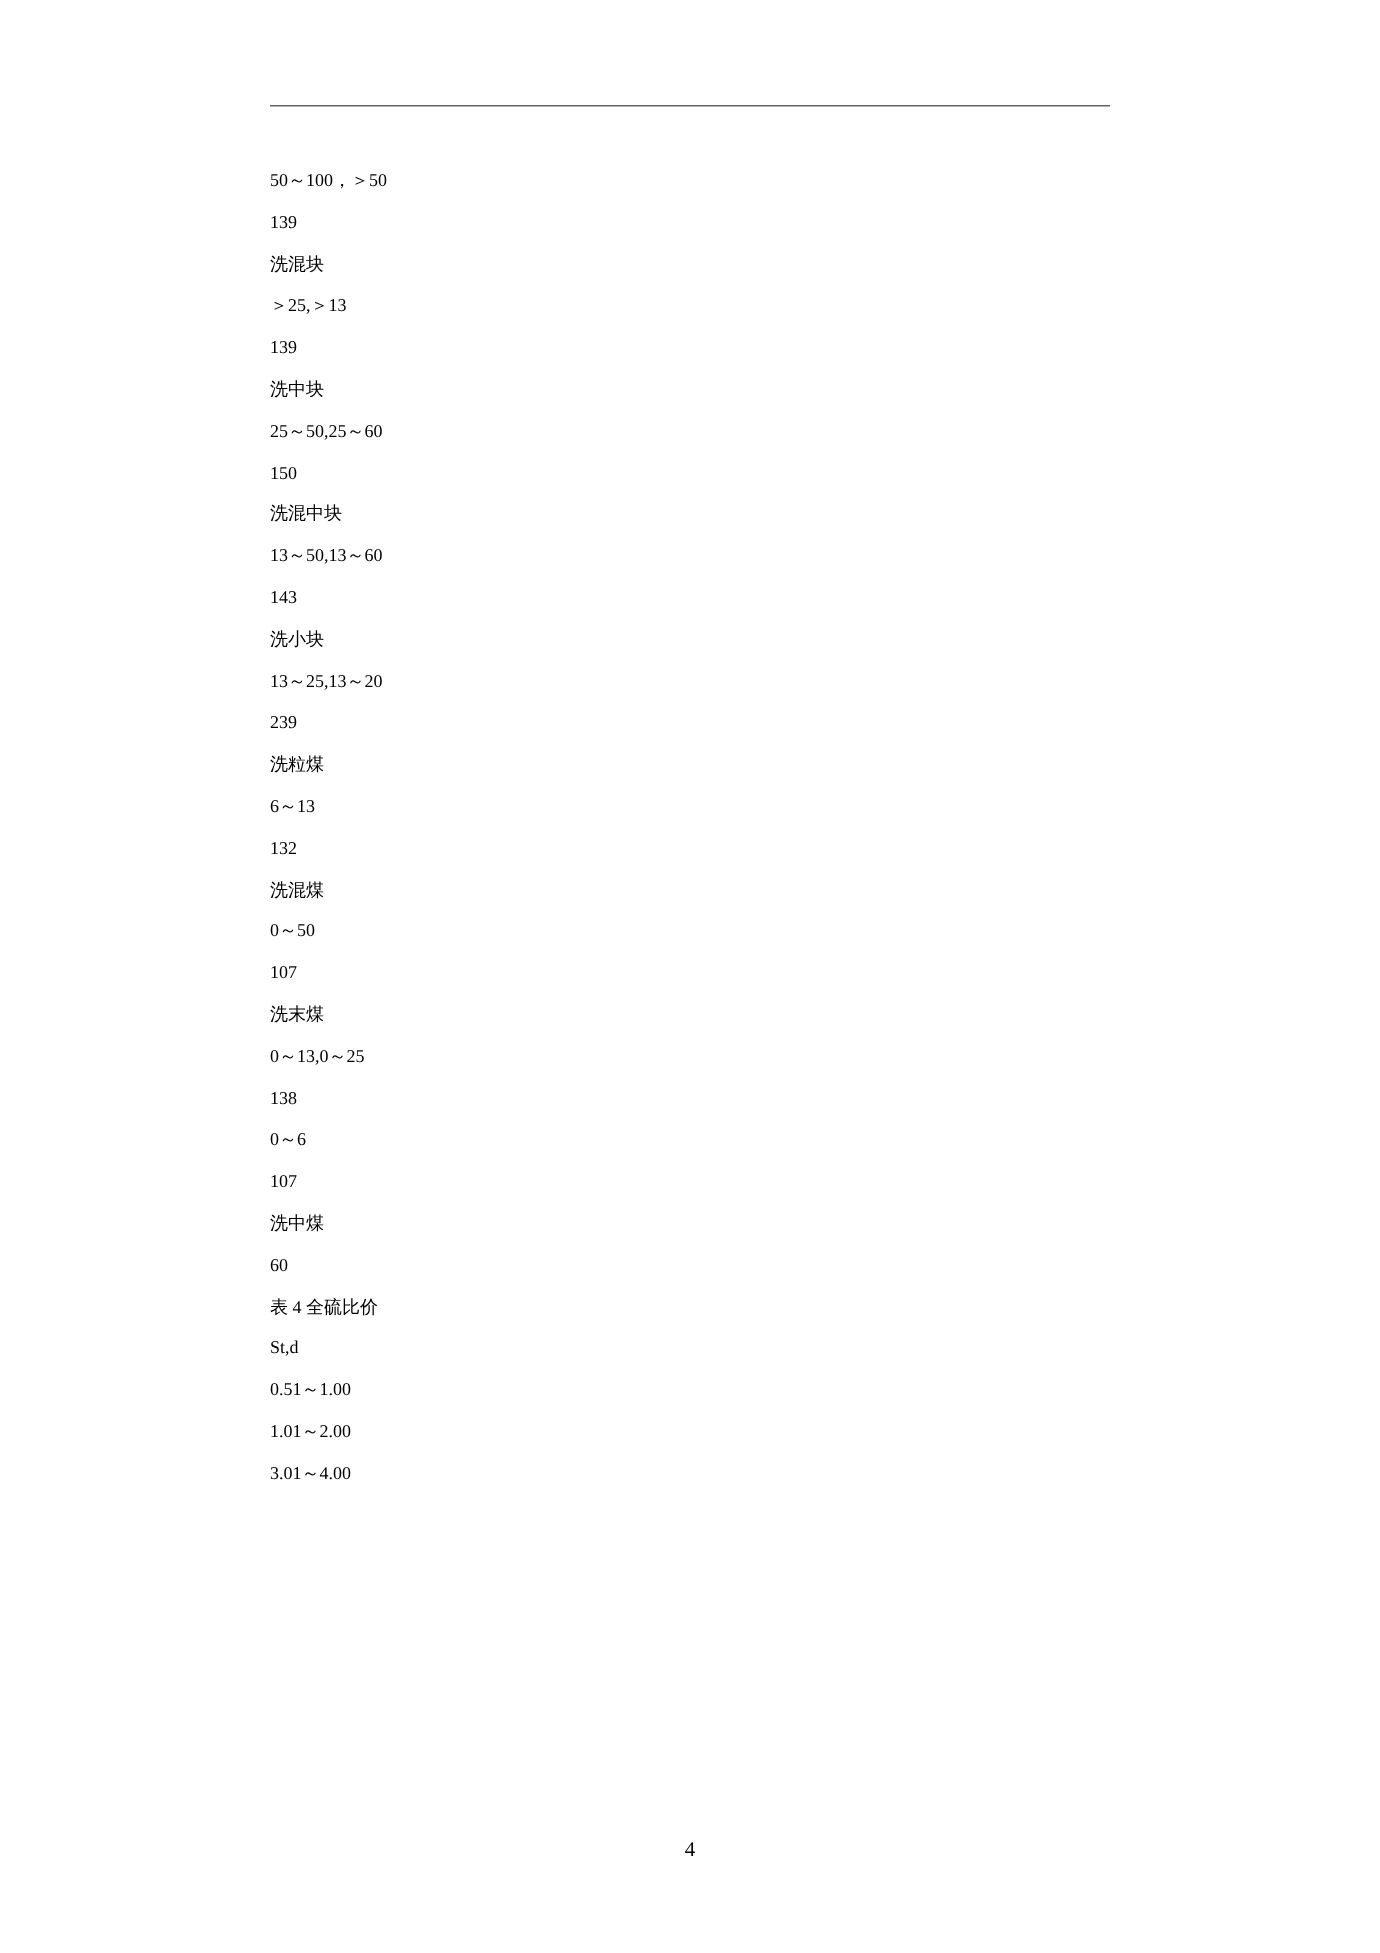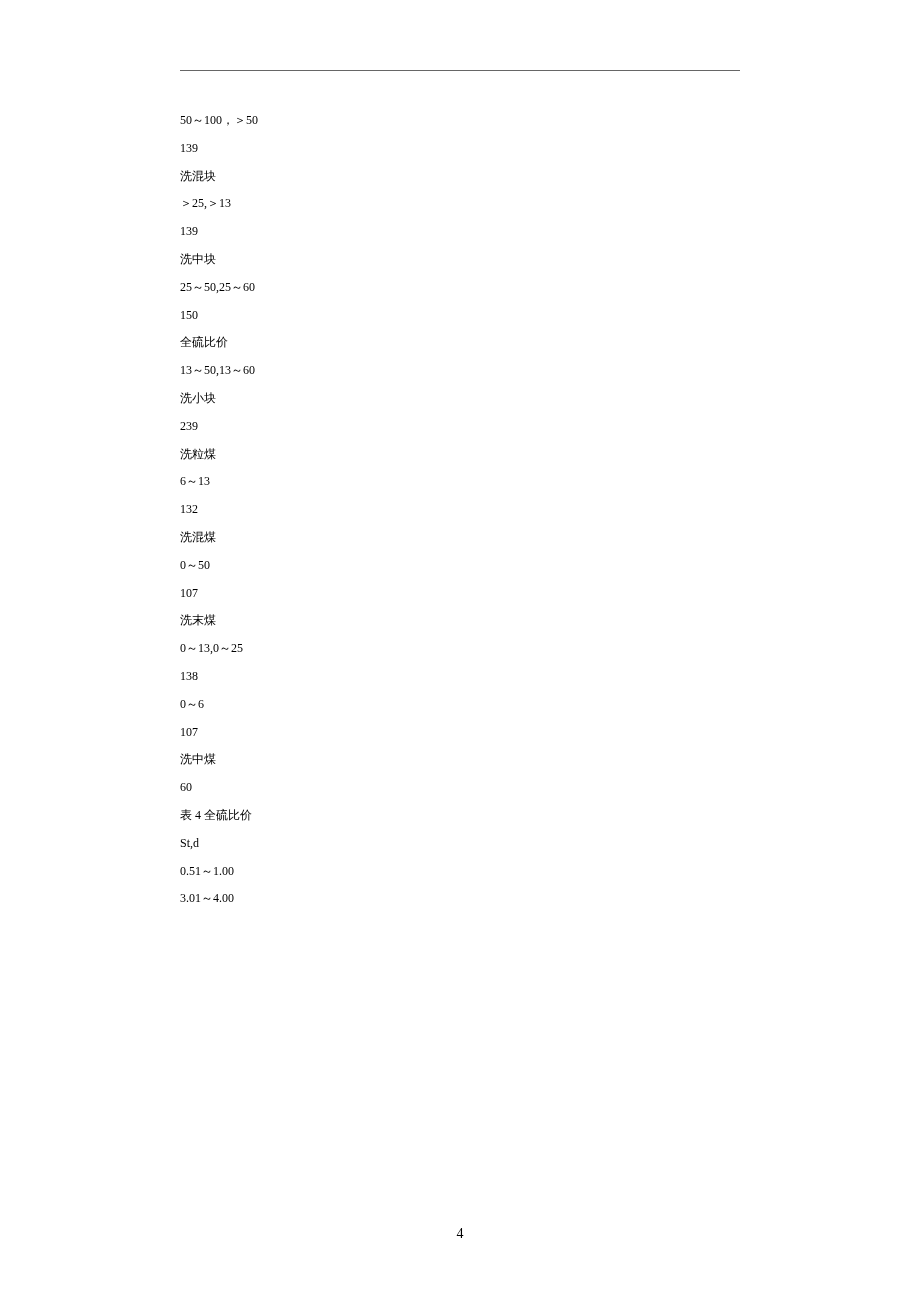--- a/index.html
+++ b/index.html
@@ -44,38 +44,41 @@
   <div class="divider"></div>
   <div class="content">
     <p>50～100，＞50</p>
     <p>139</p>
     <p>洗混块</p>
     <p>＞25,＞13</p>
     <p>139</p>
     <p>洗中块</p>
     <p>25～50,25～60</p>
     <p>150</p>
-    <p>全硫比价</p>
+    <p>洗混中块</p>
     <p>13～50,13～60</p>
+    <p>143</p>
     <p>洗小块</p>
+    <p>13～25,13～20</p>
     <p>239</p>
     <p>洗粒煤</p>
     <p>6～13</p>
     <p>132</p>
     <p>洗混煤</p>
     <p>0～50</p>
     <p>107</p>
     <p>洗末煤</p>
     <p>0～13,0～25</p>
     <p>138</p>
     <p>0～6</p>
     <p>107</p>
     <p>洗中煤</p>
     <p>60</p>
     <p>表 4 全硫比价</p>
     <p>St,d</p>
     <p>0.51～1.00</p>
+    <p>1.01～2.00</p>
     <p>3.01～4.00</p>
 
   </div>
 </div>
 
 <div class="page-number">4</div>
 
 </body></html>

